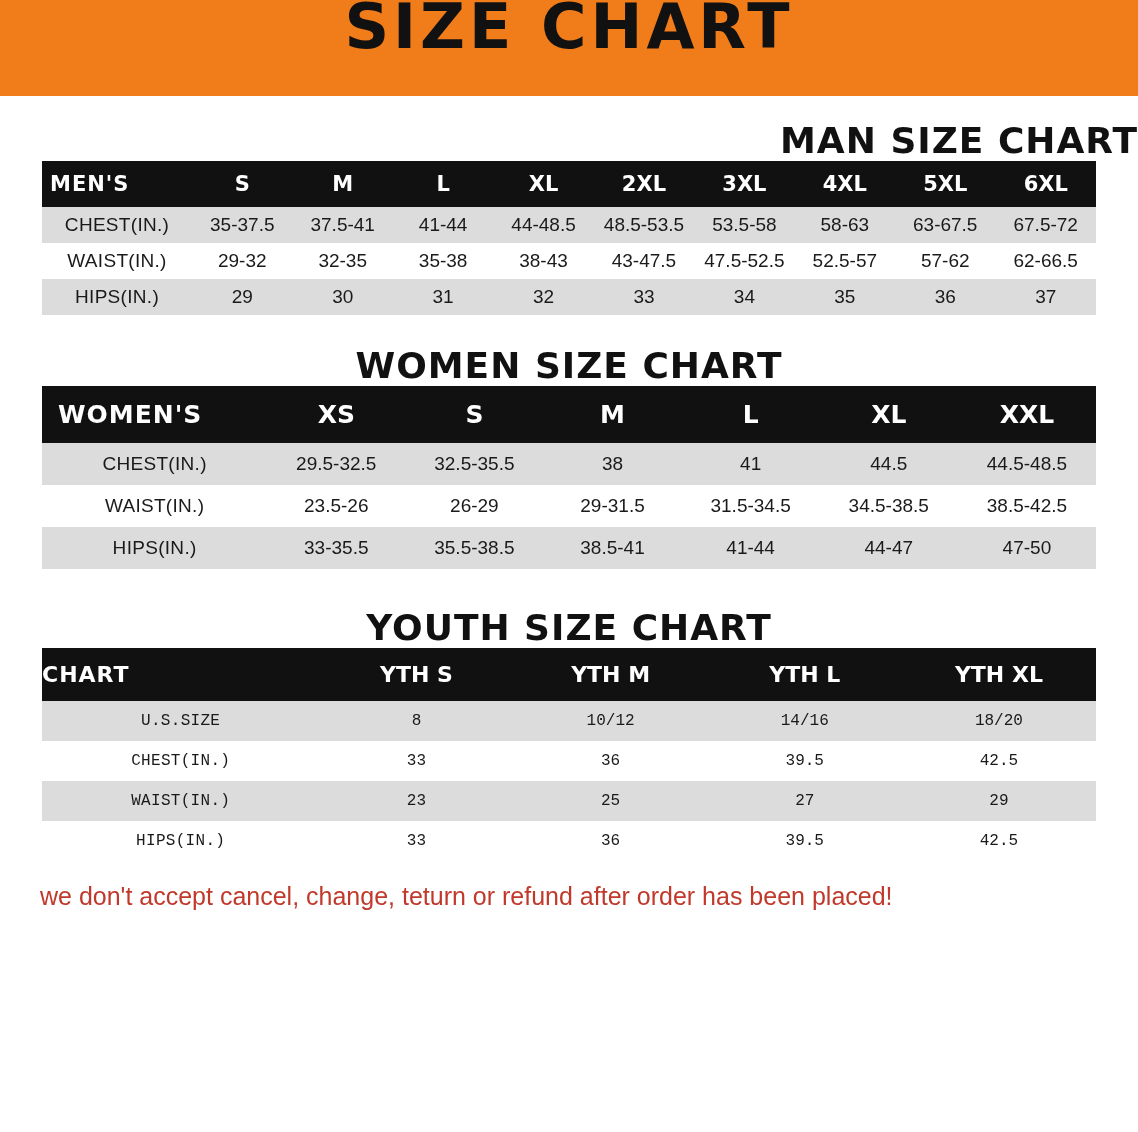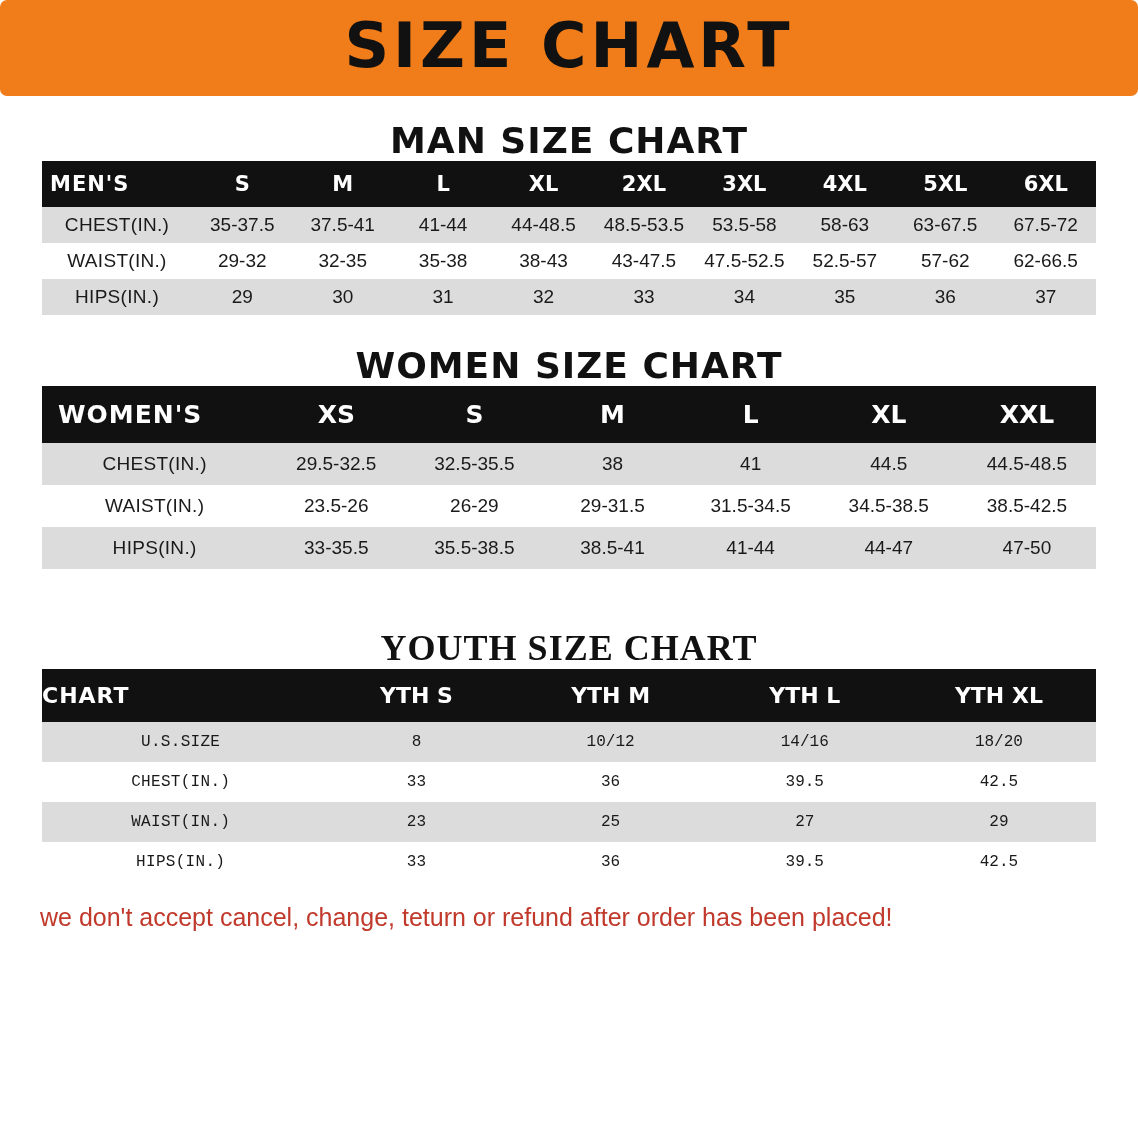--- a/index.html
+++ b/index.html
@@ -20,45 +20,43 @@
     height: 1132px;
     background: #ffffff;
     box-sizing: border-box;
   }
   
   .banner {
     width: 100%;
     height: 96px;
     background: #f07d1a;
     display: flex;
-    align-items: center;
     justify-content: center;
-    border-radius: 7px;
   }
   .banner-title {
     font-family: "DejaVu Sans", sans-serif;
     font-weight: bold;
     font-size: 62px;
     letter-spacing: 4px;
     color: #111111;
     line-height: 1;
     margin-top: -4px;
   }
   
   .section-title {
     text-align: center;
     font-family: "DejaVu Sans", sans-serif;
     font-weight: bold;
     font-size: 36px;
     letter-spacing: 1px;
     color: #111111;
   }
-  #man-title { margin-top: 24px; }
+  #man-title { margin-top: 24px; text-align: right; }
   #women-title { margin-top: 30px; }
-  #youth-title { margin-top: 58px; font-family: Liberation Serif, serif; }
+  #youth-title { margin-top: 38px; }
 
   
   .table-wrap {
     margin: 0 42px;
   }
   table {
     width: 1054px;
     border-collapse: collapse;
     table-layout: fixed;
   }

